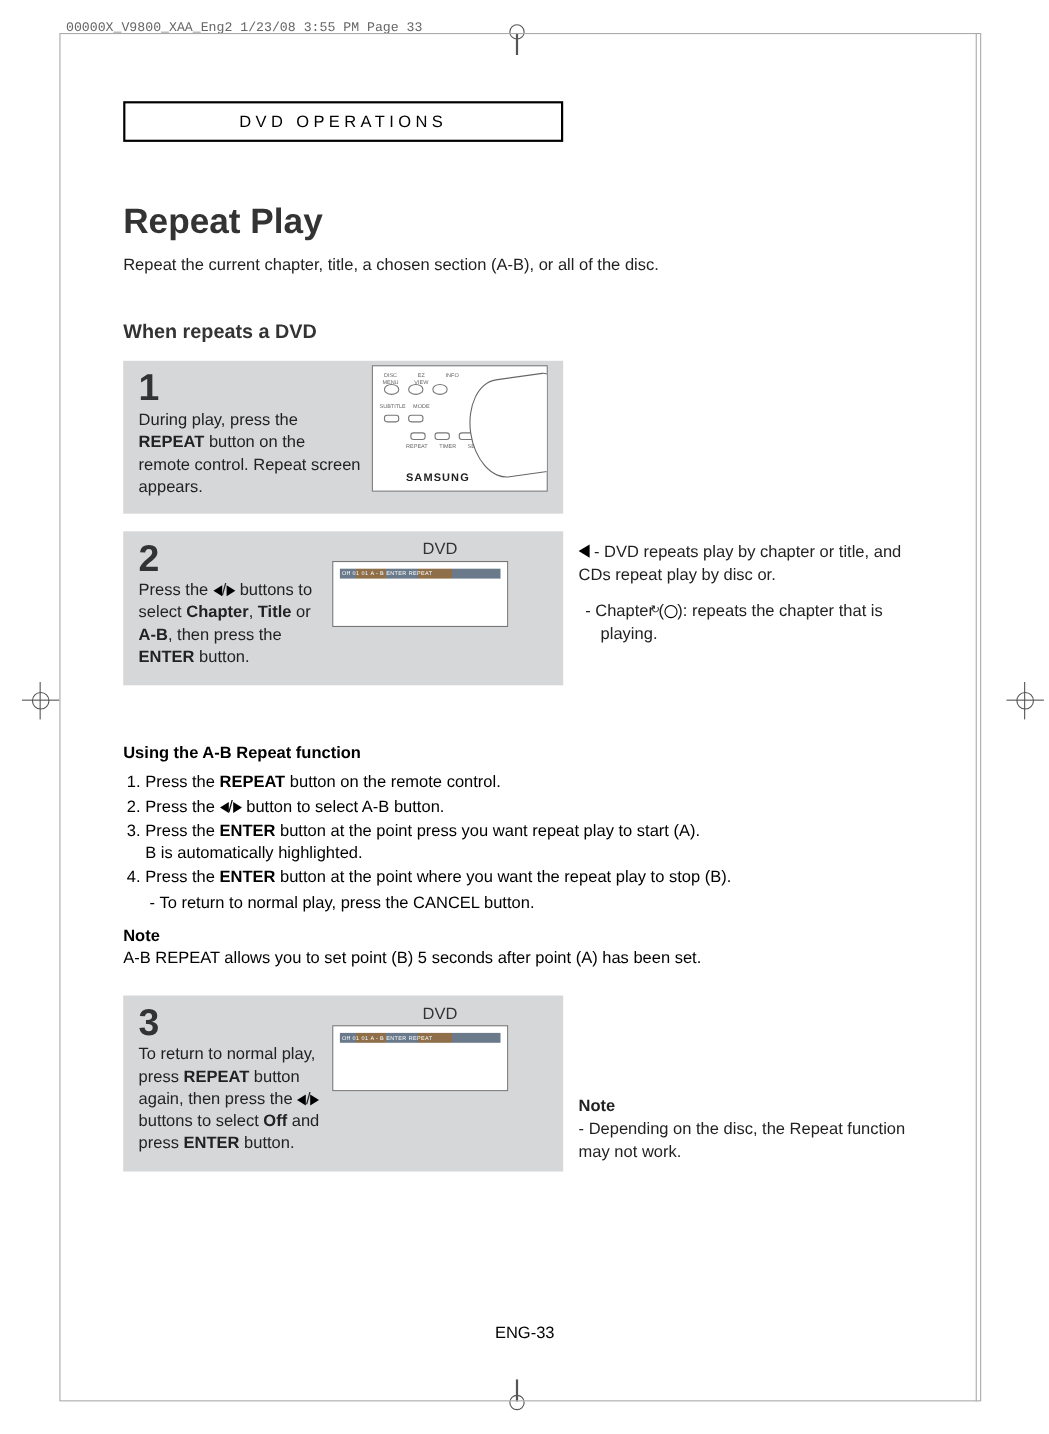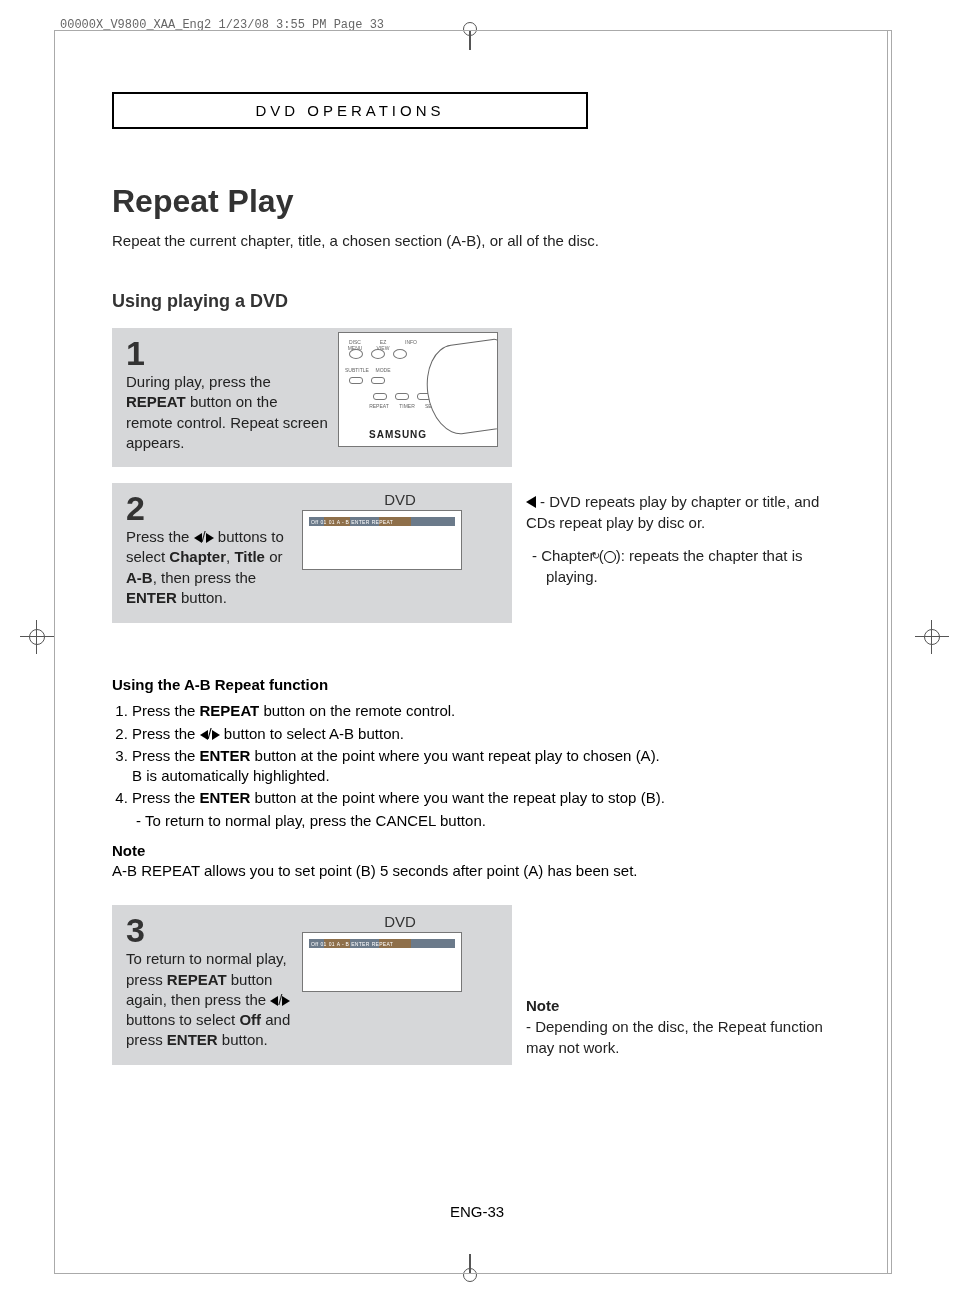--- a/index.html
+++ b/index.html
@@ -96,21 +96,21 @@
 
   .content {
     position: absolute;
     top: 92px;
     left: 112px;
     width: 770px;
   }
   .section-box {
     border: 2px solid #000;
     padding: 8px 4px;
-    width: 476px;
+    width: 400px;
     text-align: center;
     letter-spacing: 4px;
     font-size: 15px;
   }
   h1.title {
     font-size: 32px;
     font-weight: bold;
     font-family: Arial, Helvetica, sans-serif;
     margin-top: 54px;
     color: #333;
@@ -310,21 +310,21 @@
 <div class="col-rule"></div>
 
 <div class="content">
   <div class="section-box">
     <span>DVD OPERATIONS</span>
   </div>
 
   <h1 class="title">Repeat Play</h1>
   <p class="intro">Repeat the current chapter, title, a chosen section (A-B), or all of the disc.</p>
 
-  <h2 class="sub">Using playing a DVD</h2>
+  <h2 class="sub">When repeats a DVD</h2>
 
   <div class="step-row">
     <div class="step-box" style="display:flex;gap:10px;">
       <div style="flex:1;">
         <div class="step-num">1</div>
         <div class="step-text">
           <span>During play, press the </span><b>REPEAT</b><span> button on the remote control. Repeat screen appears.</span>
         </div>
       </div>
       <div class="illus-remote">
@@ -391,21 +391,21 @@
         <li><span>- Chapter (</span><span class="chap-icon"></span><span>): repeats the chapter that is playing.</span></li>
       </ul>
     </div>
   </div>
 
   <div class="ab-section">
     <div class="heading">Using the A-B Repeat function</div>
     <ol>
       <li><span>Press the </span><b>REPEAT</b><span> button on the remote control.</span></li>
       <li><span>Press the </span><span class="tri-l"></span>/<span class="tri-r"></span><span> button to select A-B button.</span></li>
-      <li><span>Press the </span><b>ENTER</b><span> button at the point where you want repeat play to chosen (A).</span><br><span>B is automatically highlighted.</span></li>
+      <li><span>Press the </span><b>ENTER</b><span> button at the point press you want repeat play to start (A).</span><br><span>B is automatically highlighted.</span></li>
       <li><span>Press the </span><b>ENTER</b><span> button at the point where you want the repeat play to stop (B).</span></li>
     </ol>
     <div class="subline">-   To return to normal play, press the CANCEL button.</div>
     <div class="note-label">Note</div>
     <div>A-B REPEAT allows you to set point (B) 5 seconds after point (A) has been set.</div>
   </div>
 
   <div class="step-row" style="margin-top:24px;">
     <div class="step-box" style="display:flex;gap:8px;min-height:150px;">
       <div style="flex:1;">

